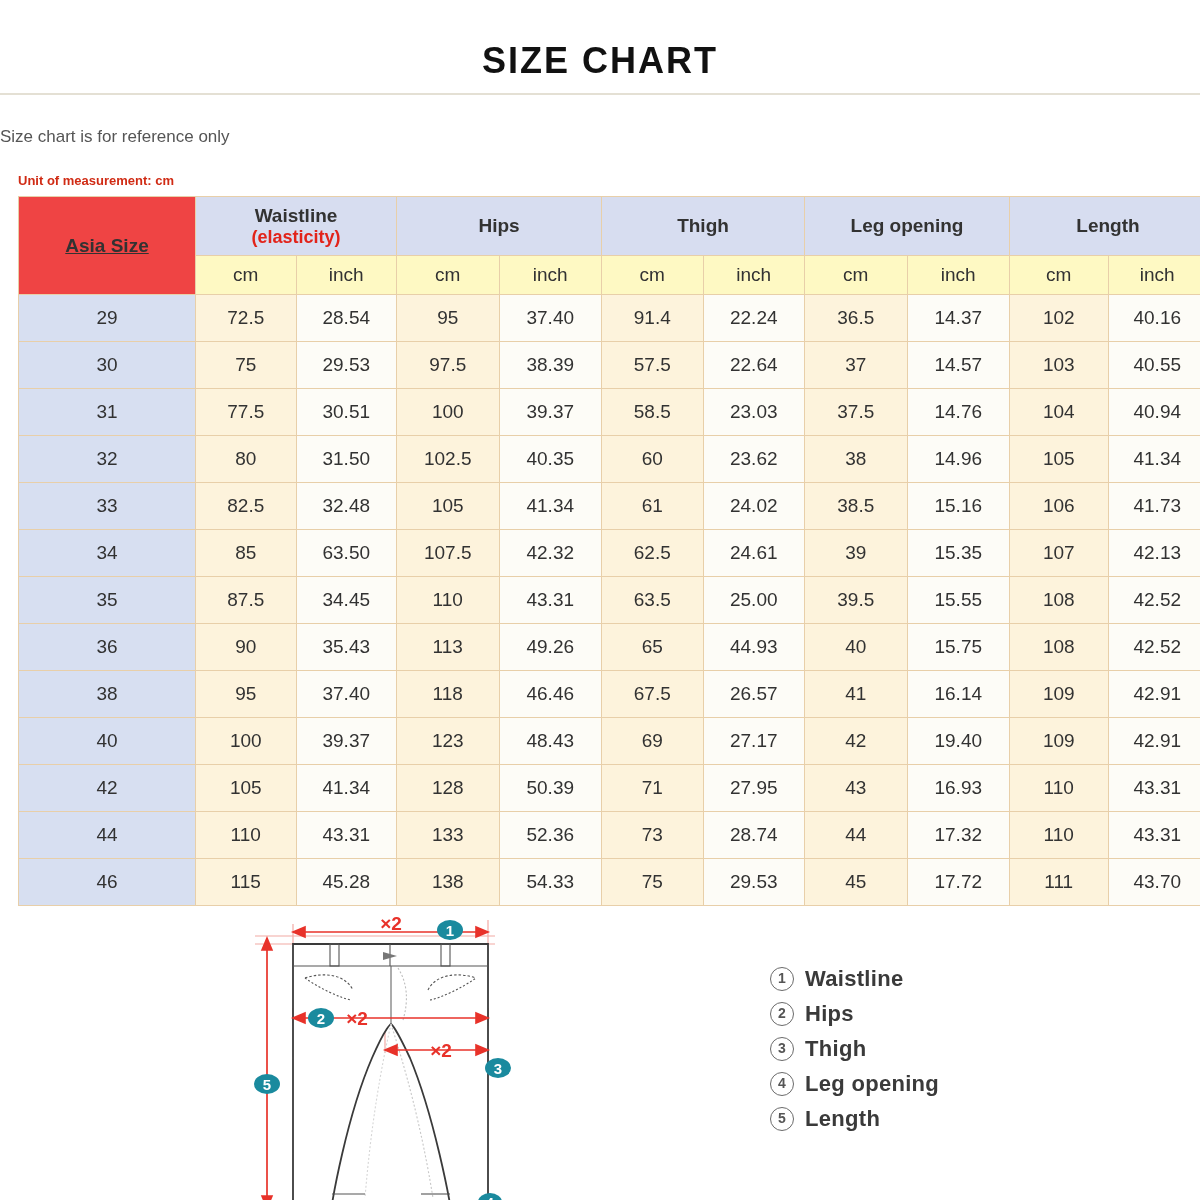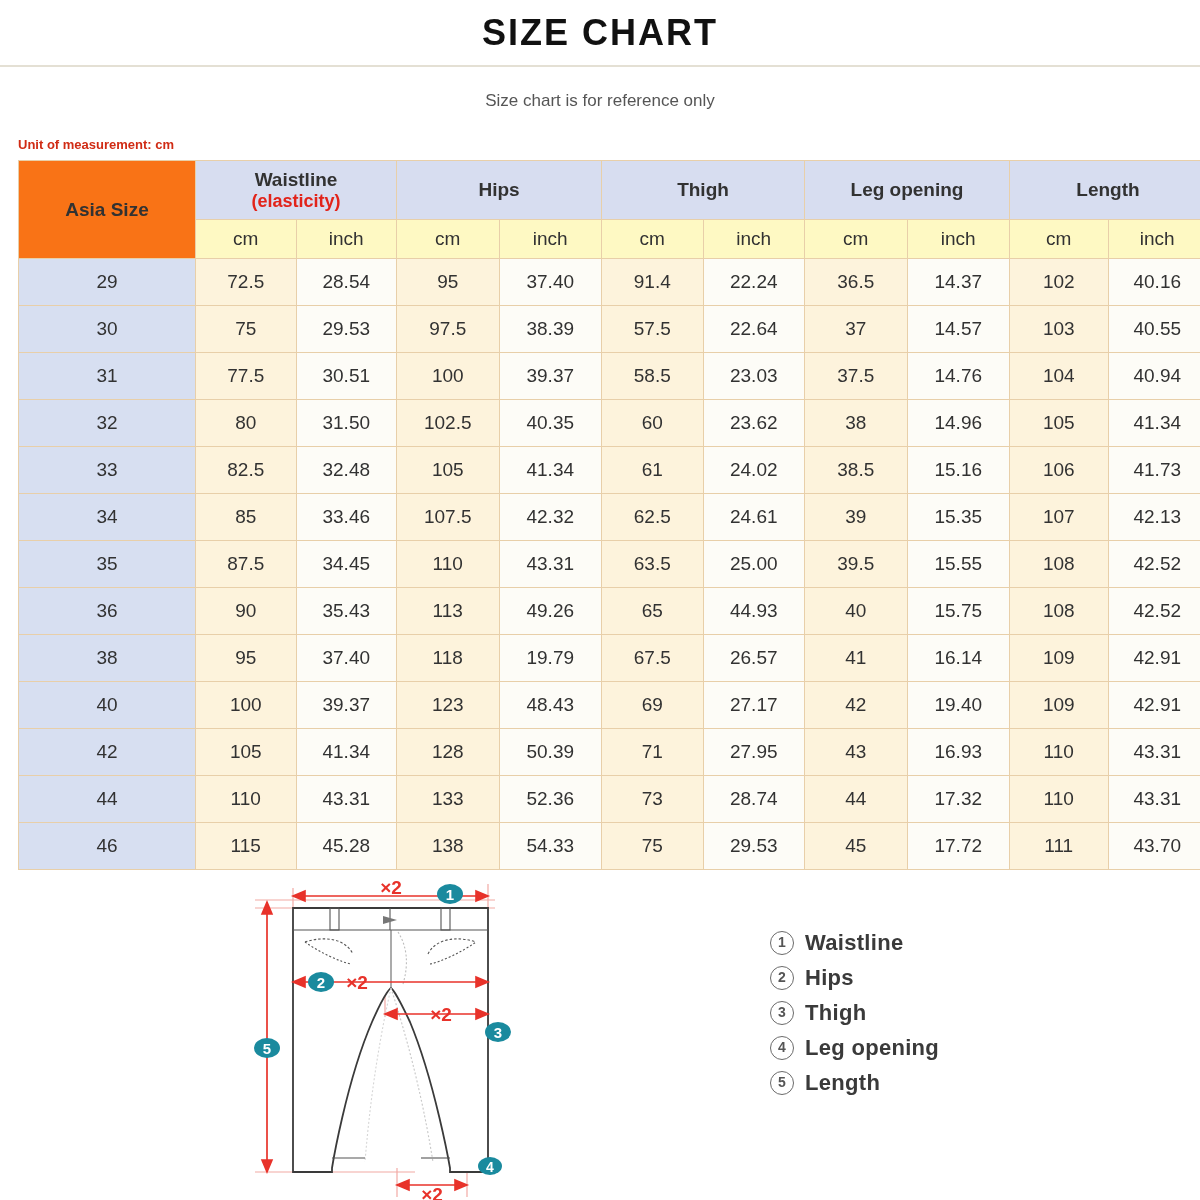--- a/index.html
+++ b/index.html
@@ -18,32 +18,32 @@
 
   
   .page-title {
     text-align: center;
     font-size: 36px;
     font-weight: bold;
     letter-spacing: 2px;
     color: #111111;
     padding-top: 15px;
     line-height: 1;
+    margin-top: 28px;
   }
   .title-rule {
     margin: 14px 0 0 0;
     height: 2px;
     background: #e4e0d4;
     width: 100%;
   }
   .subtitle {
-    text-align: center;
     font-size: 17px;
     color: #555555;
-    margin-top: 24px;
+    margin-top: 32px;
   }
   .unit-note {
     margin: 26px 0 8px 18px;
     font-size: 13px;
     font-weight: bold;
     color: #d02b14;
   }
 
   
   .size-table {
@@ -69,25 +69,26 @@
     border-color: #c9b894;
   }
   .hdr-group .elasticity {
     display: block;
     font-size: 18px;
     color: #e2231a;
     font-weight: bold;
     margin-top: 2px;
   }
   .hdr-asia {
-    background: #f97316;
+    background: #ef4444;
     font-weight: bold;
     font-size: 21px;
     color: #111111;
     border-color: #c9b894;
+    text-decoration: underline;
   }
   .hdr-unit {
     background: #fef9c3;
     height: 38px;
     font-size: 18px;
     font-weight: normal;
     color: #333333;
     margin-top: 24px;
   }
   .cell-size {
@@ -253,21 +254,21 @@
         <td class="cell-cm">61</td>
         <td class="cell-inch">24.02</td>
         <td class="cell-cm">38.5</td>
         <td class="cell-inch">15.16</td>
         <td class="cell-cm">106</td>
         <td class="cell-inch">41.73</td>
       </tr>
       <tr>
         <td class="cell-size">34</td>
         <td class="cell-cm">85</td>
-        <td class="cell-inch">33.46</td>
+        <td class="cell-inch">63.50</td>
         <td class="cell-cm">107.5</td>
         <td class="cell-inch">42.32</td>
         <td class="cell-cm">62.5</td>
         <td class="cell-inch">24.61</td>
         <td class="cell-cm">39</td>
         <td class="cell-inch">15.35</td>
         <td class="cell-cm">107</td>
         <td class="cell-inch">42.13</td>
       </tr>
       <tr>
@@ -294,21 +295,21 @@
         <td class="cell-cm">40</td>
         <td class="cell-inch">15.75</td>
         <td class="cell-cm">108</td>
         <td class="cell-inch">42.52</td>
       </tr>
       <tr>
         <td class="cell-size">38</td>
         <td class="cell-cm">95</td>
         <td class="cell-inch">37.40</td>
         <td class="cell-cm">118</td>
-        <td class="cell-inch">19.79</td>
+        <td class="cell-inch">46.46</td>
         <td class="cell-cm">67.5</td>
         <td class="cell-inch">26.57</td>
         <td class="cell-cm">41</td>
         <td class="cell-inch">16.14</td>
         <td class="cell-cm">109</td>
         <td class="cell-inch">42.91</td>
       </tr>
       <tr>
         <td class="cell-size">40</td>
         <td class="cell-cm">100</td>

